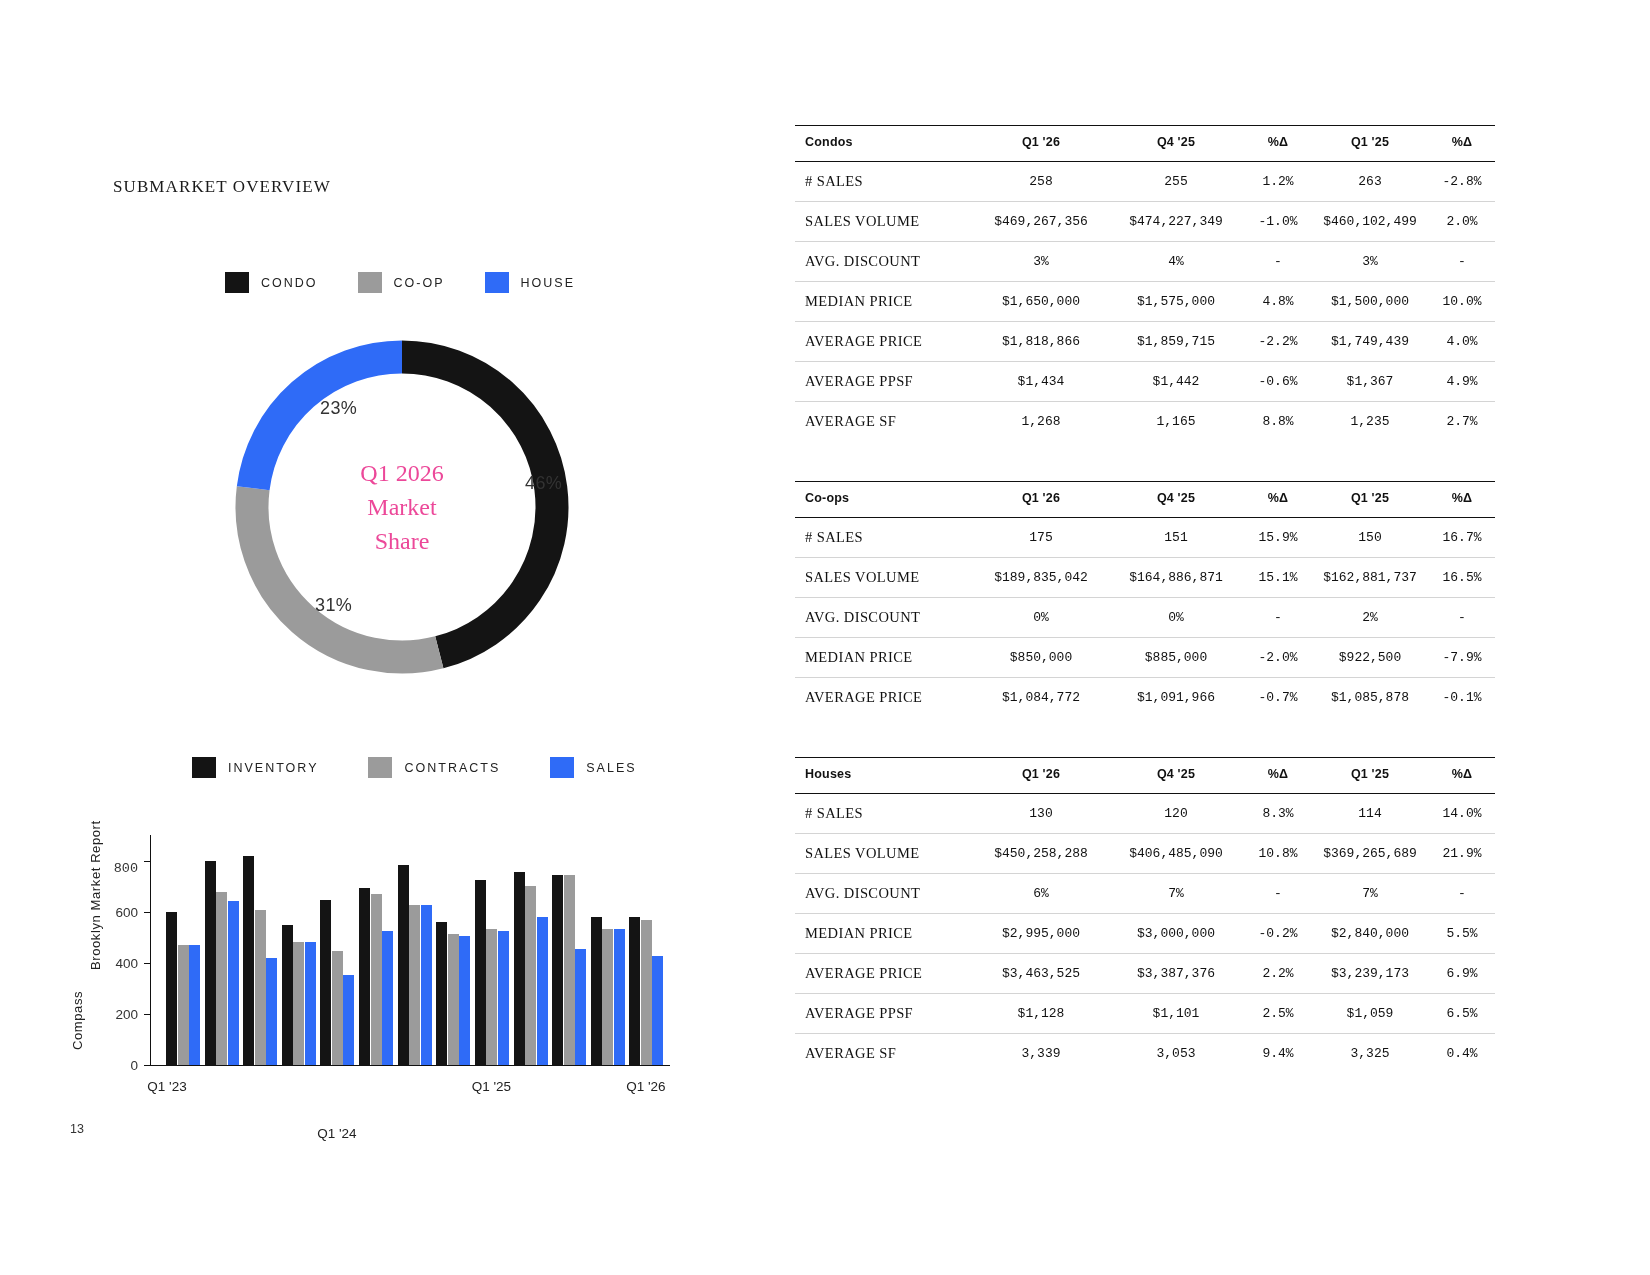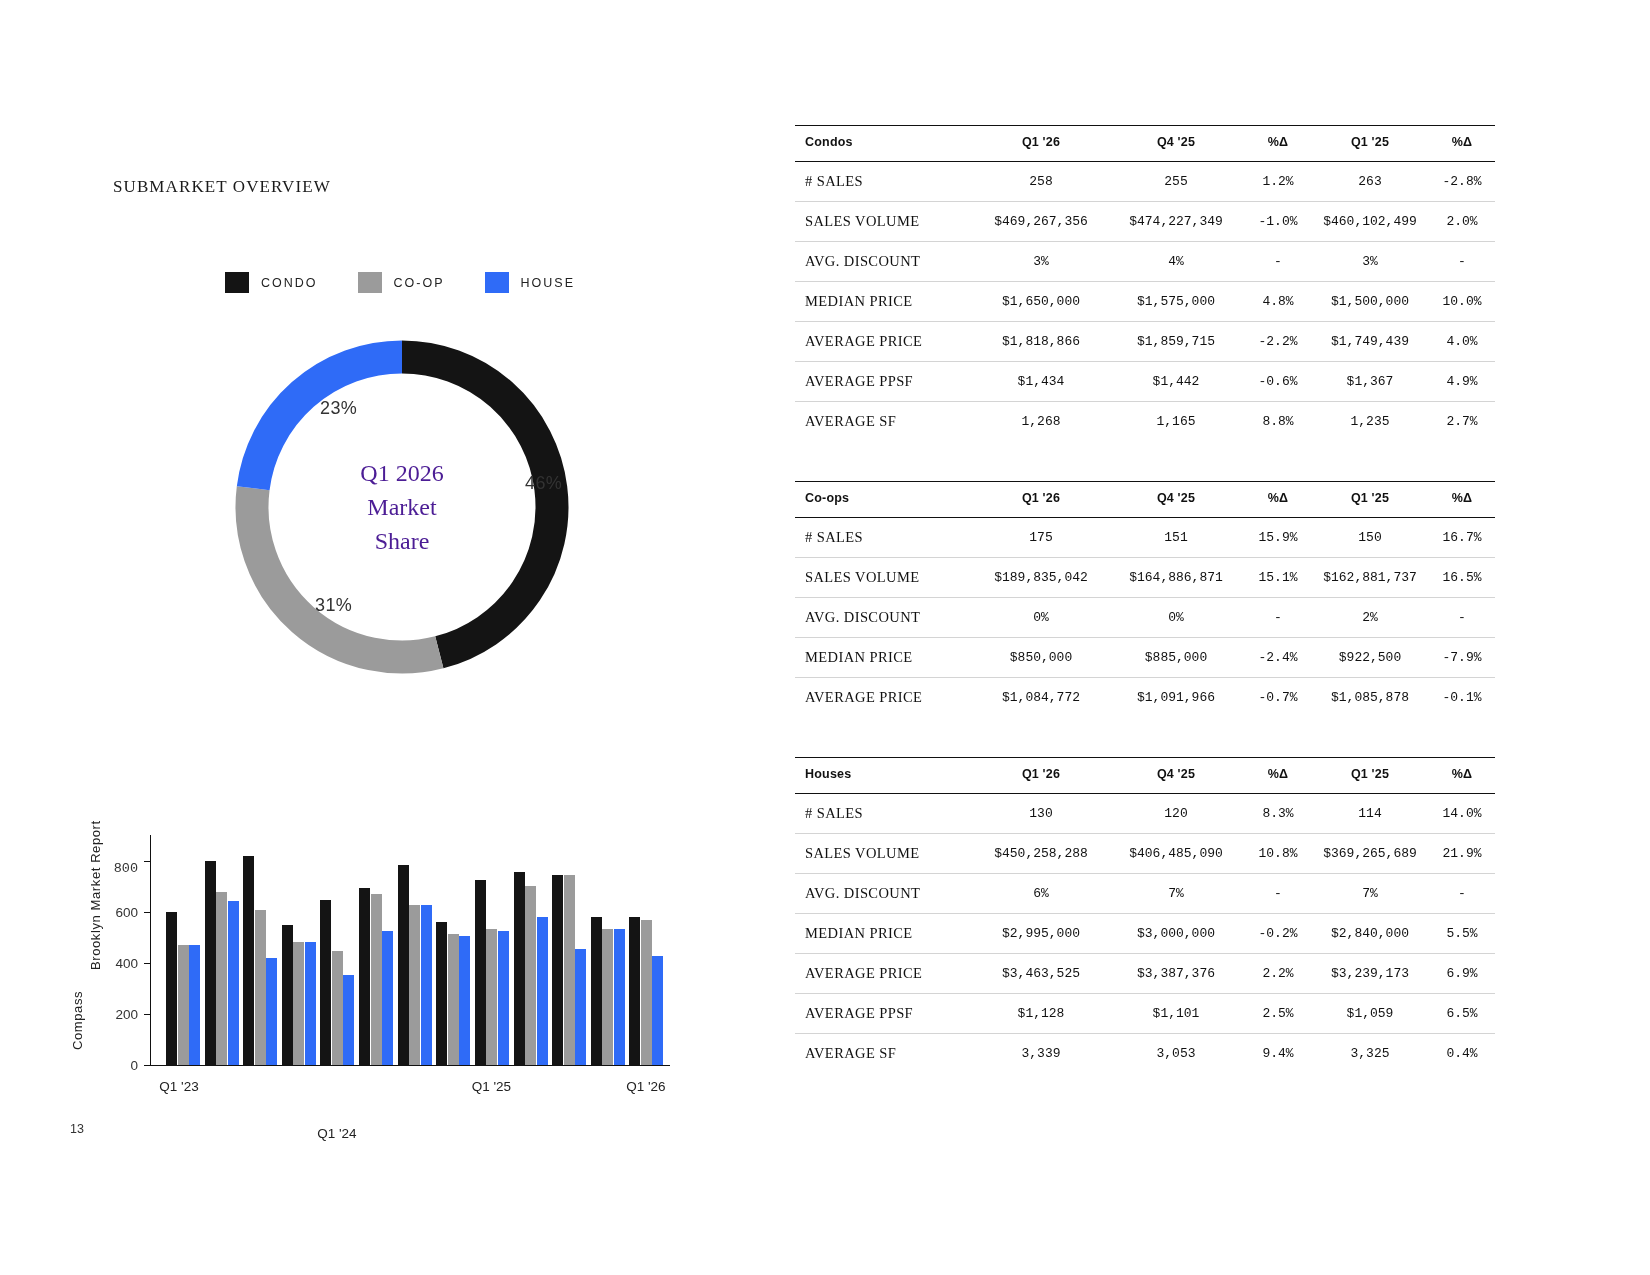--- a/index.html
+++ b/index.html
@@ -75,21 +75,21 @@
     position: absolute;
     left: 0; top: 0;
     width: 364px; height: 364px;
     display: flex;
     flex-direction: column;
     align-items: center;
     justify-content: center;
     font-family: "Liberation Serif", serif;
     font-size: 24px;
     line-height: 1.42;
-    color: #4c1d95;
+    color: #ec4899;
     text-align: center;
     pointer-events: none;
   }
   .donut-pct {
     position: absolute;
     font-size: 18px;
     color: #333;
     letter-spacing: 0.4px;
   }
 
@@ -263,20 +263,34 @@
     <div class="donut-center">
       <div>Q1 2026</div>
       <div>Market</div>
       <div>Share</div>
     </div>
     <div class="donut-pct" style="left:305px; top:148px;">46%</div>
     <div class="donut-pct" style="left:95px; top:270px;">31%</div>
     <div class="donut-pct" style="left:100px; top:73px;">23%</div>
   </div>
 
+  <div class="bar-legend" id="bar-legend">
+      <div class="legend-item">
+        <span class="legend-swatch" style="background: rgb(20, 20, 20);"></span>
+        <span class="legend-label">INVENTORY</span>
+      </div>
+      <div class="legend-item">
+        <span class="legend-swatch" style="background: rgb(155, 155, 155);"></span>
+        <span class="legend-label">CONTRACTS</span>
+      </div>
+      <div class="legend-item">
+        <span class="legend-swatch" style="background: rgb(47, 107, 247);"></span>
+        <span class="legend-label">SALES</span>
+      </div>
+    </div>
 
   <div class="side-text">
     <div class="vert-label" style="top:250px; left:0;">Compass</div>
     <div class="vert-label" style="top:170px; left:18px;">Brooklyn Market Report</div>
   </div>
 
   <div class="chart-area" id="chart-area">
       <div style="position: absolute; left: 0px; top: 0px; width: 520px; height: 230px;">
         <div class="y-axis-line"></div>
         <div class="x-axis-line" style="top: 230px;"></div>
@@ -348,21 +362,21 @@
         <div class="bar-group" style="left: 440.769px; bottom: 0px; width: 38.6154px; height: 230px;">
           <div class="bar" style="left: 0px; width: 11px; height: 148.222px; background: rgb(20, 20, 20);"></div>
           <div class="bar" style="left: 11.5px; width: 11px; height: 136.467px; background: rgb(155, 155, 155);"></div>
           <div class="bar" style="left: 23px; width: 11px; height: 136.467px; background: rgb(47, 107, 247);"></div>
         </div>
         <div class="bar-group" style="left: 479.385px; bottom: 0px; width: 38.6154px; height: 230px;">
           <div class="bar" style="left: 0px; width: 11px; height: 148.222px; background: rgb(20, 20, 20);"></div>
           <div class="bar" style="left: 11.5px; width: 11px; height: 145.411px; background: rgb(155, 155, 155);"></div>
           <div class="bar" style="left: 23px; width: 11px; height: 109.378px; background: rgb(47, 107, 247);"></div>
         </div>
-        <div class="x-tick-label" style="left: 29px; top: 244px;">Q1 '23</div>
+        <div class="x-tick-label" style="left: 17px; top: 244px;">Q1 '23</div>
         <div class="x-tick-label" style="left: 186.962px; top: 244px; margin-top: 47px;">Q1 '24</div>
         <div class="x-tick-label" style="left: 341.423px; top: 244px;">Q1 '25</div>
         <div class="x-tick-label" style="left: 495.885px; top: 244px;">Q1 '26</div>
       </div>
     </div>
 
   <div class="page-num">13</div>
 </div>
 
 <div class="tables" id="tables">
@@ -485,21 +499,21 @@
           <td class="num">0%</td>
           <td class="num">0%</td>
           <td class="num">-</td>
           <td class="num">2%</td>
           <td class="num">-</td>
         </tr>
         <tr>
           <td class="rowhead">MEDIAN PRICE</td>
           <td class="num">$850,000</td>
           <td class="num">$885,000</td>
-          <td class="num">-2.4%</td>
+          <td class="num">-2.0%</td>
           <td class="num">$922,500</td>
           <td class="num">-7.9%</td>
         </tr>
         <tr>
           <td class="rowhead">AVERAGE PRICE</td>
           <td class="num">$1,084,772</td>
           <td class="num">$1,091,966</td>
           <td class="num">-0.7%</td>
           <td class="num">$1,085,878</td>
           <td class="num">-0.1%</td>

